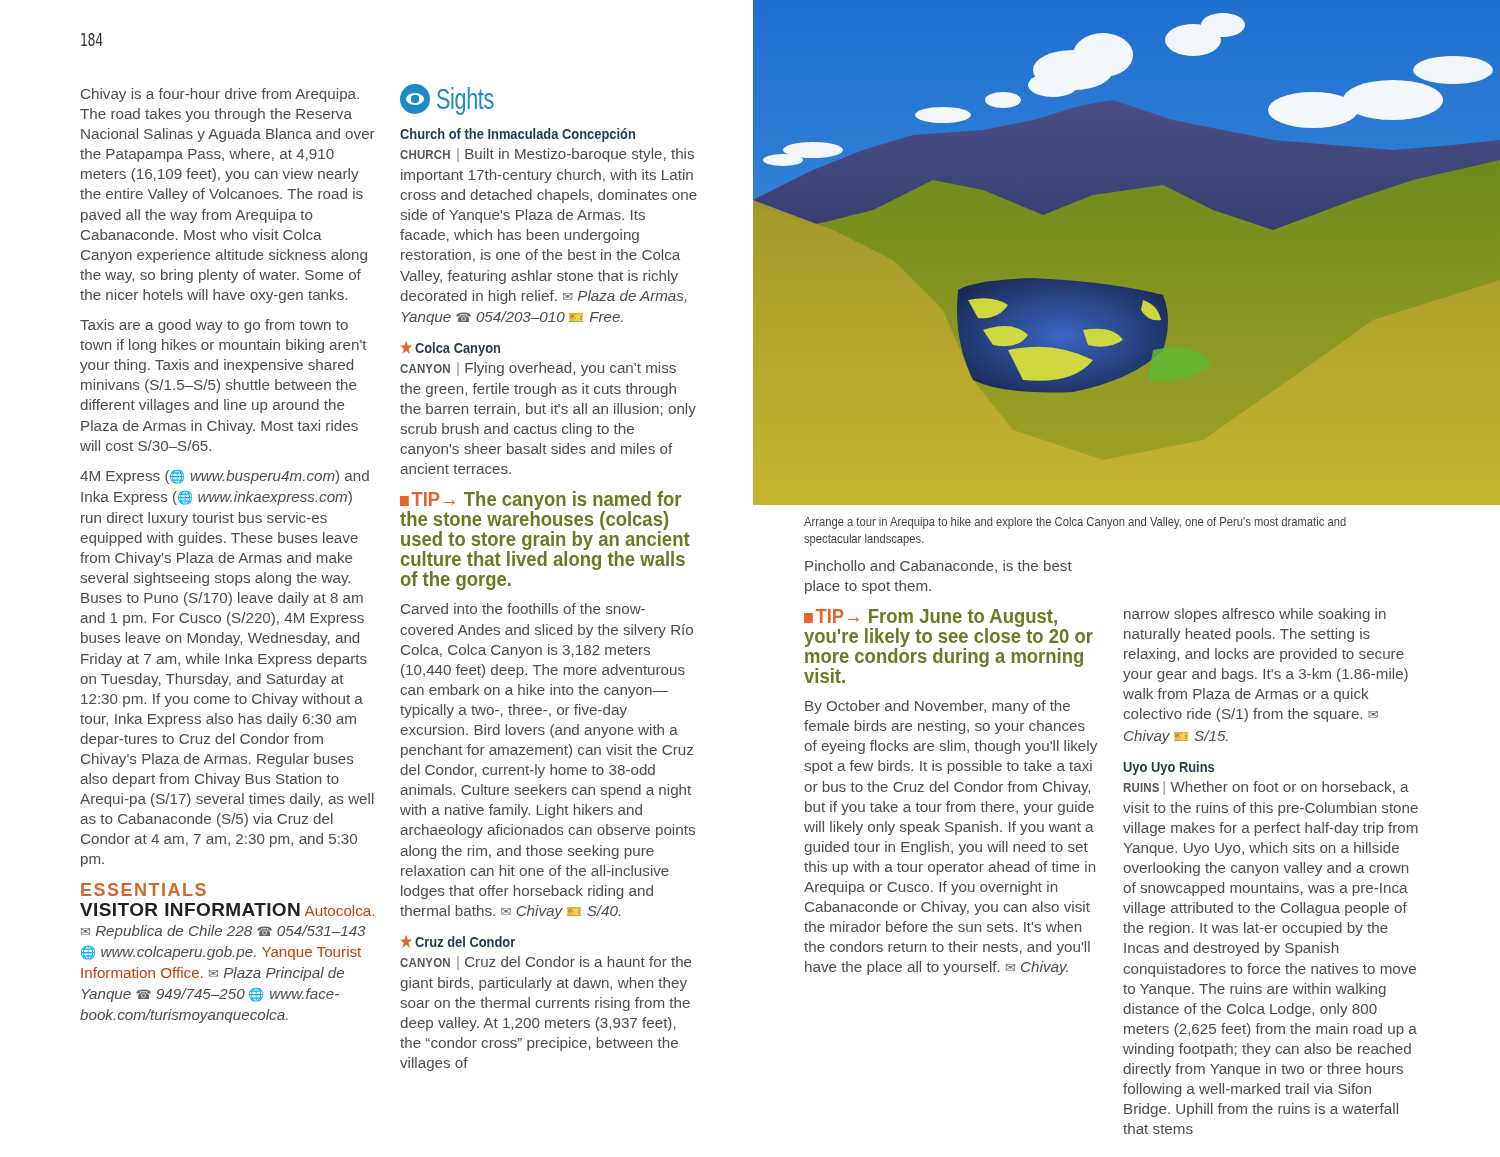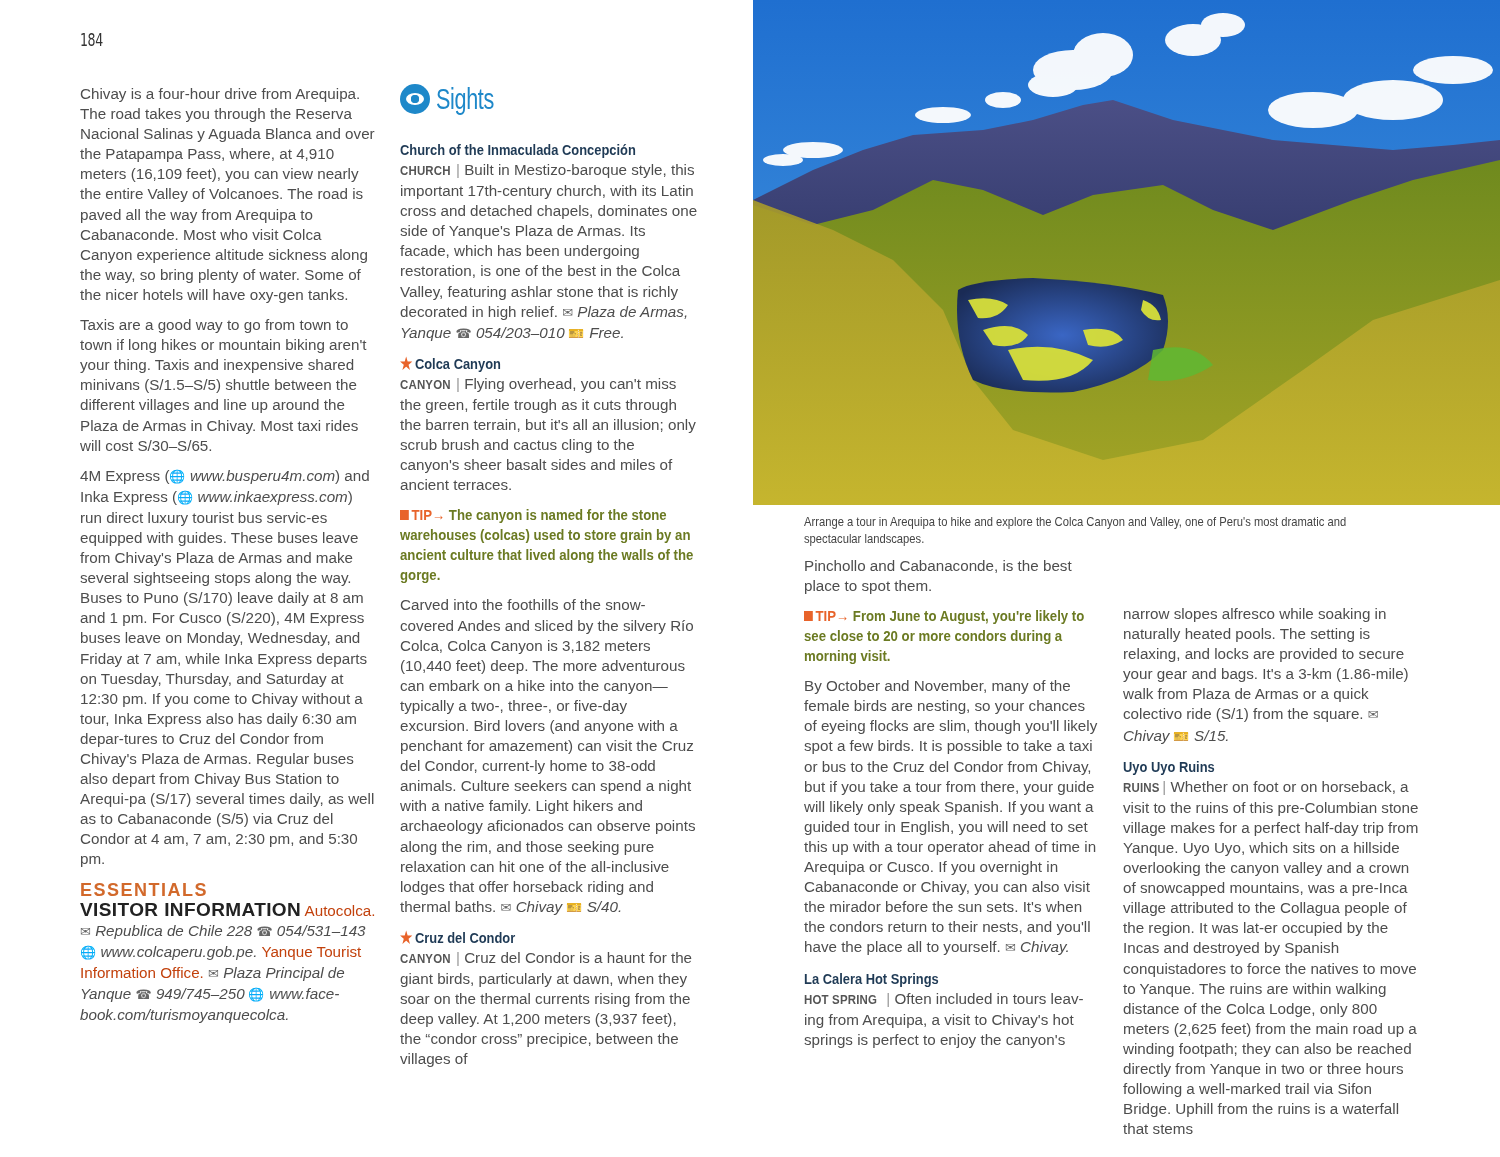--- a/index.html
+++ b/index.html
@@ -18,21 +18,21 @@
   .col {
     position: absolute; top: 84px;
     font-size: 15.2px; line-height: 20.1px; color: #4d4d4d;
   }
   .col p { margin: 0 0 10px 0; }
   #col1 { left: 80px; width: 296px; }
   #col2 { left: 400px; width: 298px; top: 78px; }
   #col3 { left: 804px; width: 296px; top: 556px; }
   #col4 { left: 1123px; width: 300px; top: 556px; margin-top: 48px; }
   .sights-head {
-    display: flex; align-items: center; gap: 6px; height: 42px; margin-bottom: 20px;
+    display: flex; align-items: center; gap: 6px; height: 42px; margin-bottom: 4px;
   }
   .eye-icon {
     width: 30px; height: 30px; border-radius: 50%; background: #1e88c9;
     position: relative; flex: 0 0 auto;
   }
   .eye-icon::before {
     content: ""; position: absolute; left: 6px; top: 9px; width: 18px; height: 12px;
     border-radius: 50%; background: #fff;
   }
   .eye-icon::after {
@@ -52,21 +52,21 @@
   .star-icon { color: #e8632a; margin-right: 3px; font-size: 16px; }
   .category {
     font-weight: bold; color: #555; font-size: 13.5px; letter-spacing: 0.2px;
     display: inline-block; transform: scaleX(0.85); transform-origin: left center;
     margin-right: -8px;
   }
   .sep { color: #999; }
   .info { font-style: italic; }
   .ico { font-style: normal; color: #666; font-size: 13px; }
   .tip {
-    color: #6b7a22; font-weight: bold; font-size: 15px; line-height: 20px;
+    color: #6b7a22; font-weight: bold; font-size: 21px; line-height: 20px;
     margin: 0 0 10px 0;
   }
   .tip-label { color: #e8632a; }
   .tip-square {
     display: inline-block; width: 10px; height: 10px; background: #e8632a;
     margin-right: 3px; vertical-align: 0;
   }
   .tip-cond { display: block; transform: scaleX(0.88); transform-origin: left top; width: 113%; }
   .essentials-head {
     color: #d2692b; font-weight: bold; font-size: 18px; letter-spacing: 1.5px;
@@ -232,28 +232,20 @@
       <span class="tip-square"></span><span class="tip-label">TIP</span><span class="tip-label">→</span>
       <span>From June to August, you're likely to see close to 20 or more condors during a morning visit.</span>
     </span>
   </div>
   <p>
     <span>By October and November, many of the female birds are nesting, so your chances of eyeing flocks are slim, though you'll likely spot a few birds. It is possible to take a taxi or bus to the Cruz del Condor from Chivay, but if you take a tour from there, your guide will likely only speak Spanish. If you want a guided tour in English, you will need to set this up with a tour operator ahead of time in Arequipa or Cusco. If you overnight in Cabanaconde or Chivay, you can also visit the mirador before the sun sets. It's when the condors return to their nests, and you'll have the place all to yourself.</span>
     <span class="ico">✉</span>
     <span class="info">Chivay.</span>
   </p>
 
-  <div>
-    <span class="entry-title">La Calera Hot Springs</span>
-    <p>
-      <span class="category">HOT SPRING</span>
-      <span class="sep">|</span>
-      <span>Often included in tours leav-ing from Arequipa, a visit to Chivay's hot springs is perfect to enjoy the canyon's</span>
-    </p>
-  </div>
 </div>
 
 <div class="col" id="col4">
   <p>
     <span>narrow slopes alfresco while soaking in naturally heated pools. The setting is relaxing, and locks are provided to secure your gear and bags. It's a 3-km (1.86-mile) walk from Plaza de Armas or a quick colectivo ride (S/1) from the square.</span>
     <span class="ico">✉</span>
     <span class="info">Chivay</span>
     <span class="ico">🎫</span>
     <span class="info">S/15.</span>
   </p>

